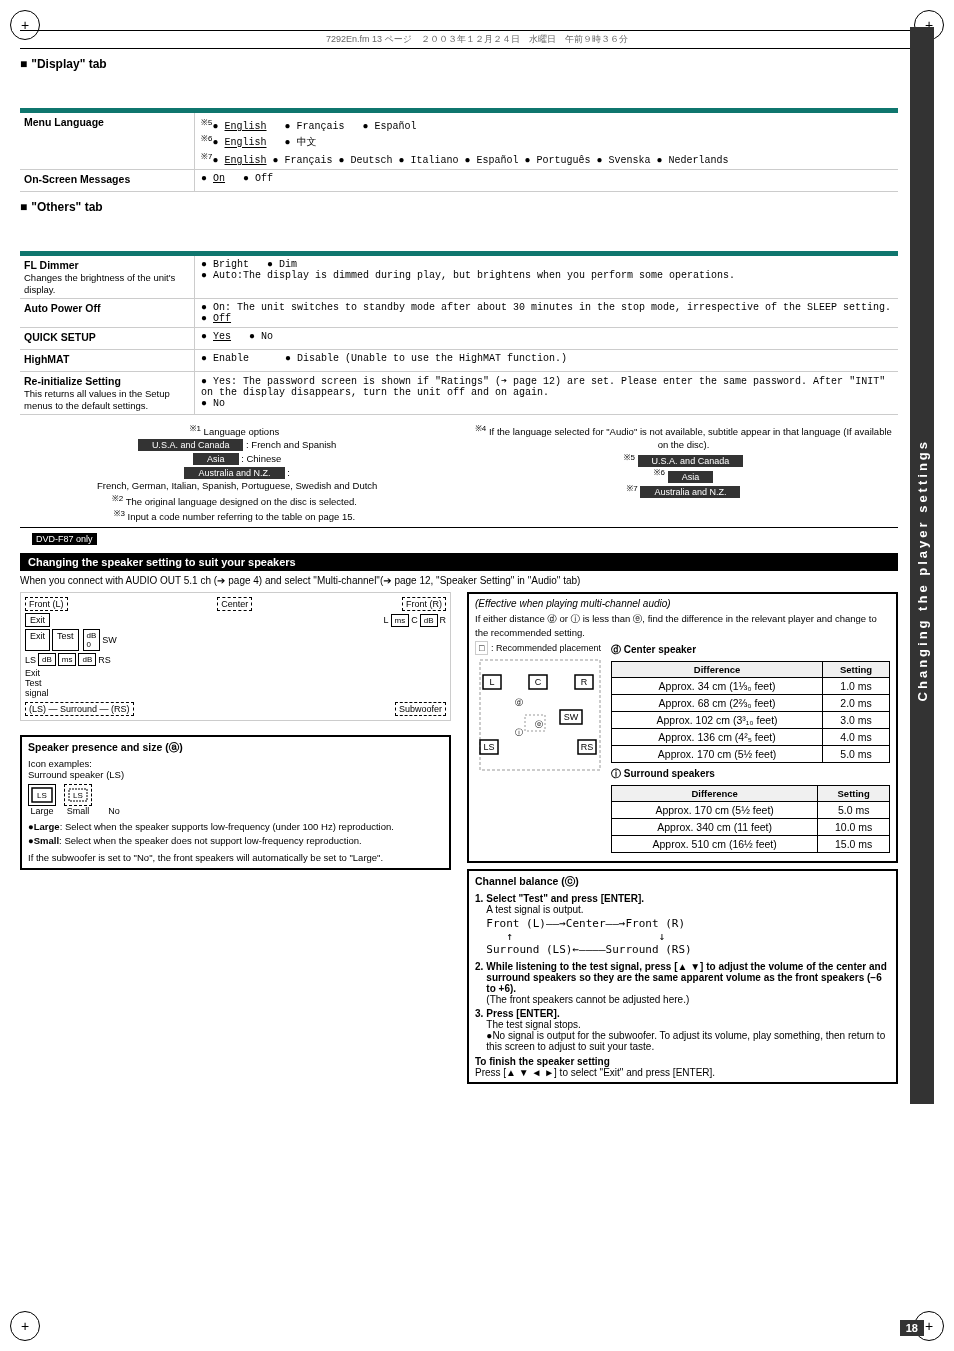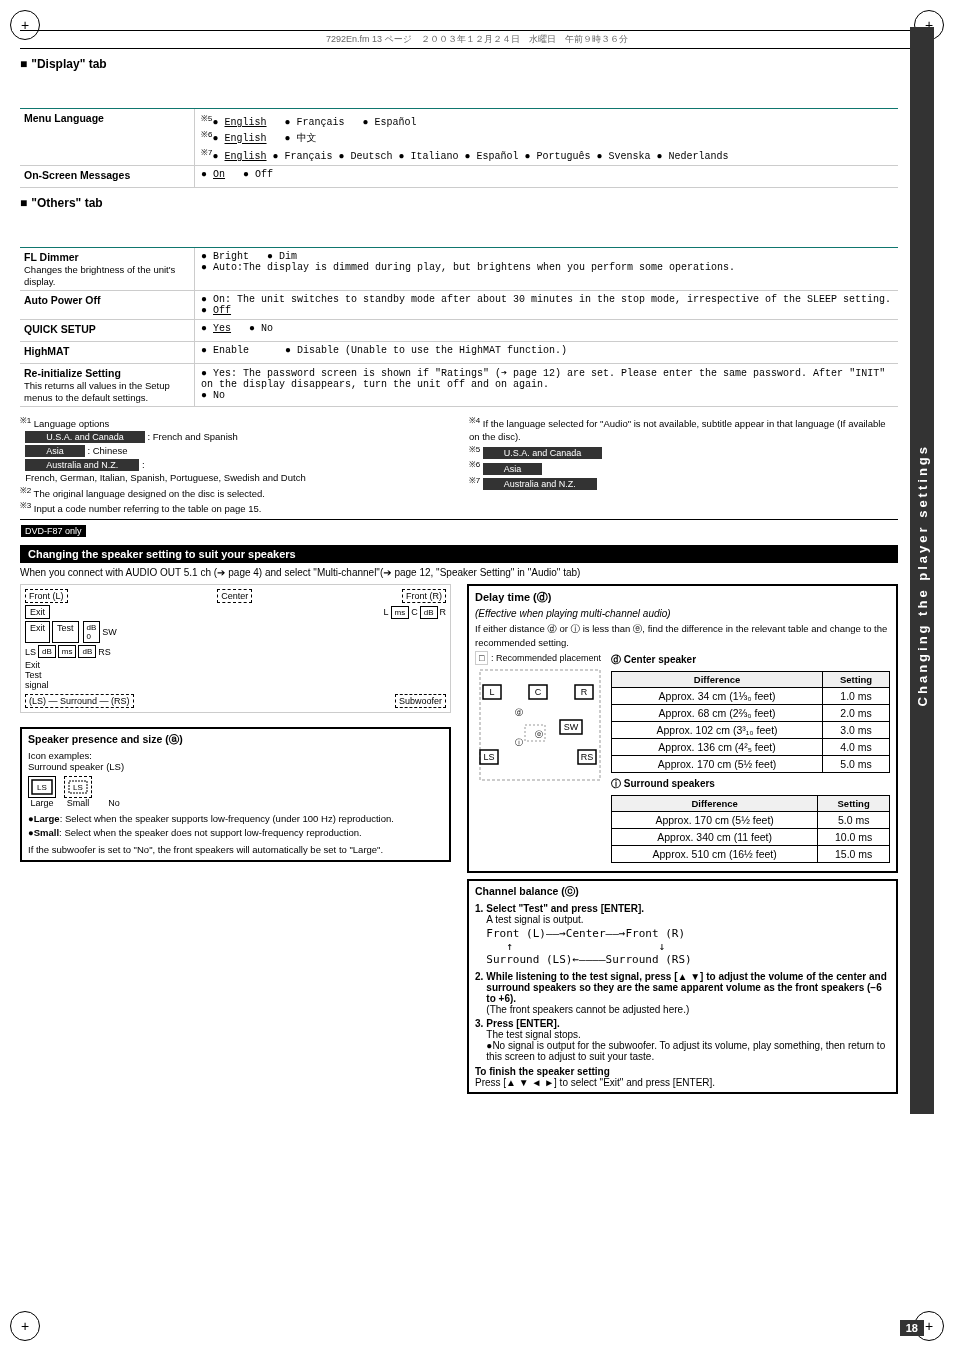--- a/index.html
+++ b/index.html
@@ -84,28 +84,29 @@
     
     .others-tab { margin-bottom: 8px; }
 
     
     .notes-section {
       display: grid;
       grid-template-columns: 1fr 1fr;
       gap: 20px;
       margin-top: 6px;
       font-size: 9.5px;
+      text-align: center;
     }
     sup { font-size: 8px; }
 
     
     .highlight-box {
       background: #333;
       color: #fff;
-      padding: 1px 21px;
+      padding: 1px 14px;
       font-size: 9px;
     }
 
     
     .dvd-only {
       background: #000;
       color: #fff;
       font-size: 9px;
       padding: 1px 4px;
       display: inline-block;
@@ -228,21 +229,21 @@
       font-size: 13px;
       font-weight: bold;
       color: #fff;
       letter-spacing: 3px;
       white-space: nowrap;
     }
 
     hr.thin { border: none; border-top: 1px solid #000; margin: 4px 0; }
 
     .settings-block {
-      border-top: 1px solid #0f766e;
+      border-top: 5px solid #0f766e;
       margin-top: 37px;
     }
     .row-pair {
       display: flex;
       border-bottom: 1px solid #ccc;
       min-height: 22px;
     }
     .row-pair .lbl {
       width: 175px;
       flex-shrink: 0;
@@ -372,21 +373,21 @@
             <sup>※4</sup> If the language selected for "Audio" is not available, subtitle appear in that language (If available on the disc).<br>
             <sup>※5</sup> <span class="highlight-box">U.S.A. and Canada</span><br>
             <sup>※6</sup> <span class="highlight-box">Asia</span><br>
             <sup>※7</sup> <span class="highlight-box">Australia and N.Z.</span>
           </div>
         </div>
       </div>
 
       <hr class="thin">
 
-      <div style="margin: 4px 1px;">
+      <div style="margin: 4px 12px;">
         <span class="dvd-only">DVD-F87 only</span>
       </div>
 
       <div class="section-header-bar">Changing the speaker setting to suit your speakers</div>
 
       <div style="font-size:10px; margin-bottom:6px;">When you connect with AUDIO OUT 5.1 ch (➔ page 4) and select "Multi-channel"(➔ page 12, "Speaker Setting" in "Audio" tab)</div>
 
       <div class="two-col">
 
         <div>
@@ -483,23 +484,22 @@
               ●<b>Small</b>: Select when the speaker does not support low-frequency reproduction.
             </div>
             <div style="font-size:9.5px; margin-top:4px; line-height:1.4;">If the subwoofer is set to "No", the front speakers will automatically be set to "Large".</div>
           </div>
 
         </div>
 
         <div>
 
           <div class="delay-box">
-            <div class="delay-box-title">Delay time (ⓓ)</div>
             <div style="font-size:10px; font-style:italic; margin-bottom:3px;">(Effective when playing multi-channel audio)</div>
-            <div style="font-size:9.5px; margin-bottom:4px; line-height:1.4;">If either distance ⓓ or ⓘ is less than ⓔ, find the difference in the relevant table and change to the recommended setting.</div>
+            <div style="font-size:9.5px; margin-bottom:4px; line-height:1.4;">If either distance ⓓ or ⓘ is less than ⓔ, find the difference in the relevant player and change to the recommended setting.</div>
 
             <div style="display:flex; gap:6px;">
 
               <div style="flex-shrink:0;">
                 <div style="font-size:9px; margin-bottom:2px;">
                   <span style="border:1px solid #ccc; padding:1px 3px; font-size:9px;">□</span> : Recommended placement
                 </div>
                 
                 <svg width="130" height="120" viewBox="0 0 130 120">
 

